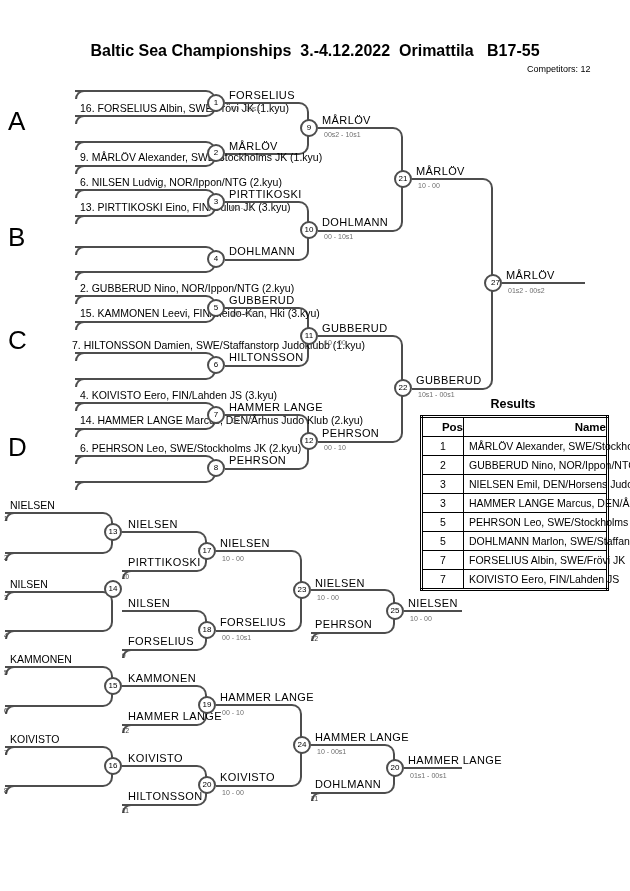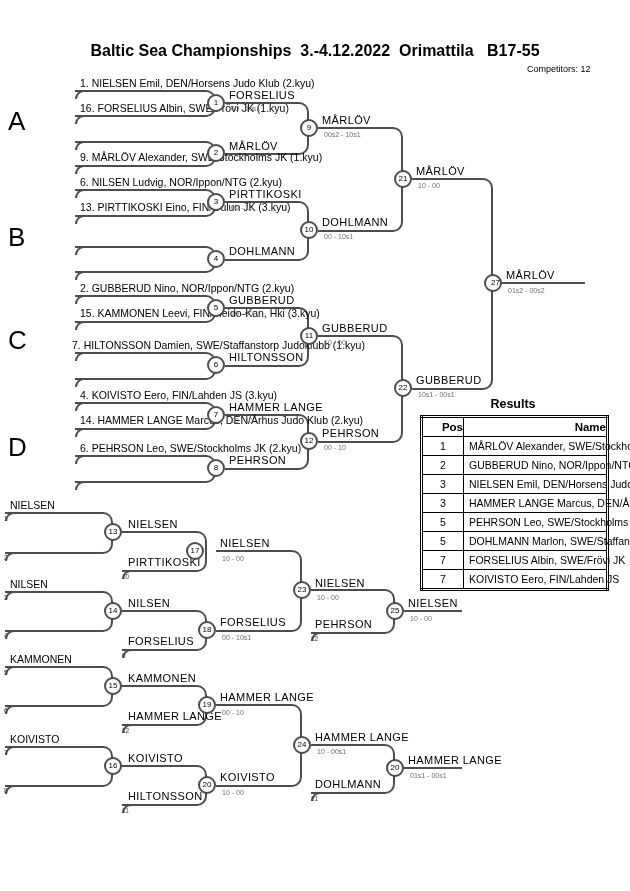--- a/index.html
+++ b/index.html
@@ -42,21 +42,20 @@
   <div class="competitors">Competitors: 12</div>
 
   <div class="sec" style="left:8px;top:106px;">A</div>
   <div class="sec" style="left:8px;top:222px;">B</div>
   <div class="sec" style="left:8px;top:325px;">C</div>
   <div class="sec" style="left:8px;top:432px;">D</div>
 
   <div class="pair" style="left:75px;top:90px;width:141px;height:27px;"></div>
   <div class="tail" style="left:75px;top:90px;"></div>
   <div class="tail" style="left:75px;top:115px;"></div>
-  <div class="seed" style="left:80px;top:77px;">1. NIELSEN Emil, DEN/Horsens Judo Klub (2.kyu)</div>
   <div class="seed" style="left:80px;top:102px;">16. FORSELIUS Albin, SWE/Frövi JK (1.kyu)</div>
   <div class="circle" style="left:207px;top:94px;">1</div>
   <div class="wname" style="left:229px;top:89px;">FORSELIUS</div>
   <div class="score" style="left:231px;top:105px;">00 - 10s1</div>
 
   <div class="pair" style="left:75px;top:141px;width:141px;height:26px;"></div>
   <div class="tail" style="left:75px;top:141px;"></div>
   <div class="tail" style="left:75px;top:165px;"></div>
   <div class="seed" style="left:80px;top:151px;">9. MÅRLÖV Alexander, SWE/Stockholms JK (1.kyu)</div>
   <div class="circle" style="left:207px;top:144px;">2</div>
@@ -197,31 +196,31 @@
   <div class="seed" style="left:10px;top:499px;">NIELSEN</div>
   <div class="ref" style="left:4px;top:515px;">1</div>
   <div class="ref" style="left:4px;top:554px;">2</div>
   <div class="circle" style="left:104px;top:523px;">13</div>
   <div class="wname" style="left:128px;top:518px;">NIELSEN</div>
 
   <div class="pair" style="left:122px;top:531px;width:85px;height:41px;"></div>
   <div class="tail" style="left:122px;top:570px;"></div>
   <div class="wname" style="left:128px;top:556px;">PIRTTIKOSKI</div>
   <div class="ref" style="left:122px;top:573px;">10</div>
-  <div class="circle" style="left:186px;top:542px;">17</div>
+  <div class="circle" style="left:198px;top:542px;">17</div>
   <div class="wname" style="left:220px;top:537px;">NIELSEN</div>
   <div class="score" style="left:222px;top:555px;">10 - 00</div>
 
   <div class="pair" style="left:5px;top:591px;width:108px;height:41px;"></div>
   <div class="tail" style="left:5px;top:591px;"></div>
   <div class="tail" style="left:5px;top:630px;"></div>
   <div class="seed" style="left:10px;top:578px;">NILSEN</div>
   <div class="ref" style="left:4px;top:594px;">3</div>
   <div class="ref" style="left:4px;top:632px;">4</div>
-  <div class="circle" style="left:104px;top:602px;">14</div>
+  <div class="circle" style="left:104px;top:580px;">14</div>
   <div class="wname" style="left:128px;top:597px;">NILSEN</div>
 
   <div class="pair" style="left:122px;top:610px;width:85px;height:41px;"></div>
   <div class="tail" style="left:122px;top:649px;"></div>
   <div class="wname" style="left:128px;top:635px;">FORSELIUS</div>
   <div class="ref" style="left:122px;top:652px;">9</div>
   <div class="circle" style="left:198px;top:621px;">18</div>
   <div class="wname" style="left:220px;top:616px;">FORSELIUS</div>
   <div class="score" style="left:222px;top:634px;">00 - 10s1</div>
 

